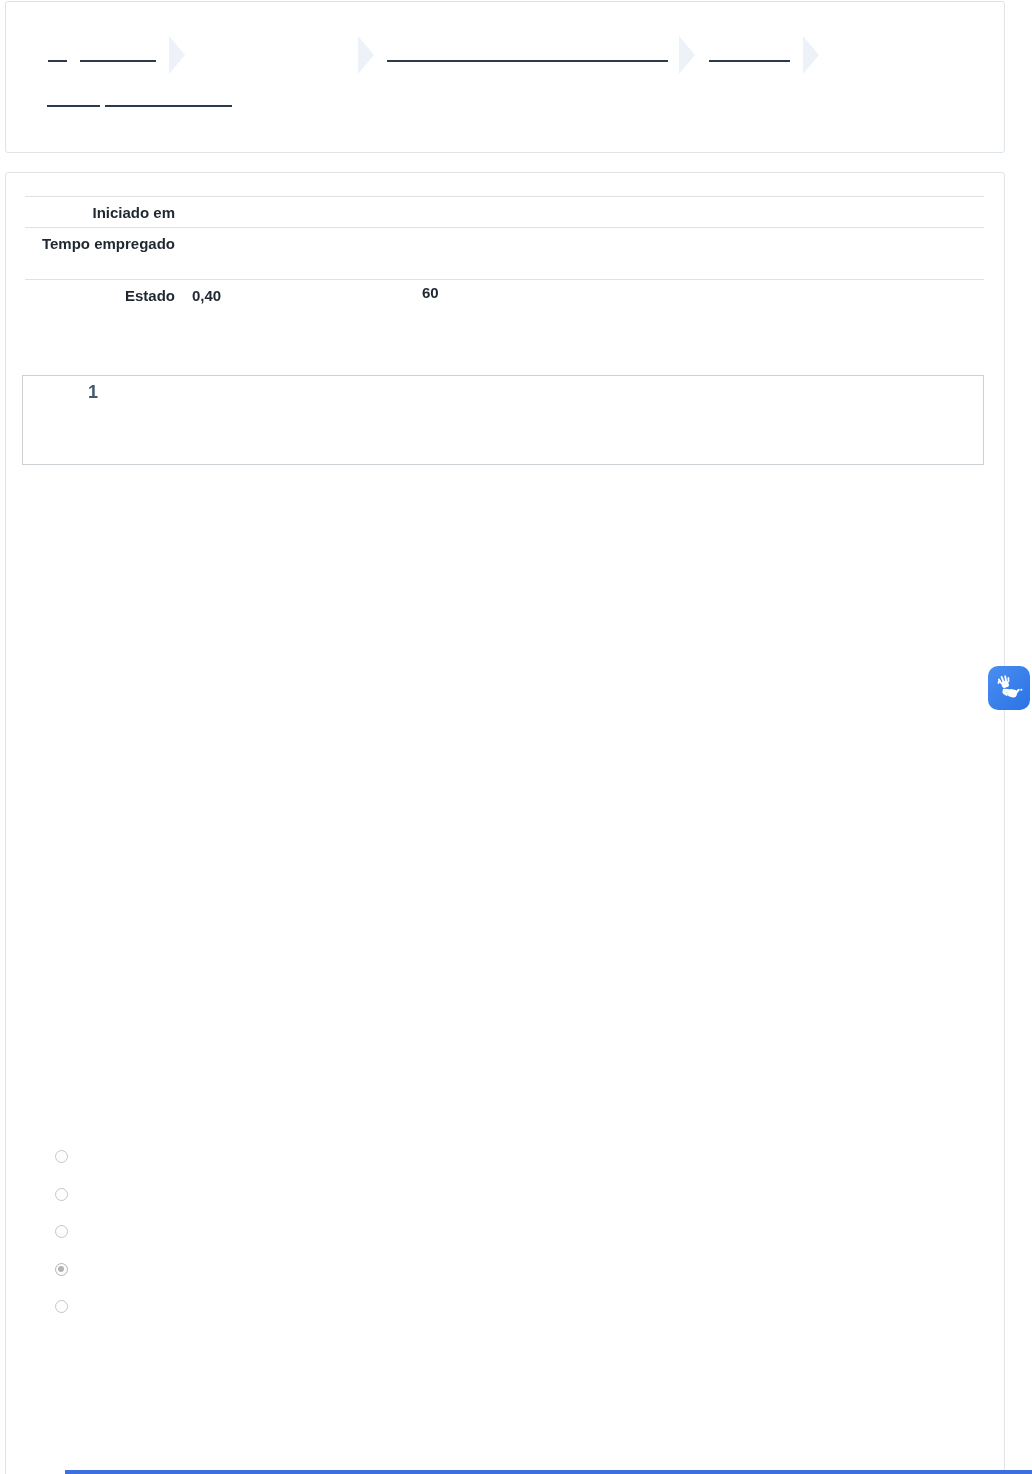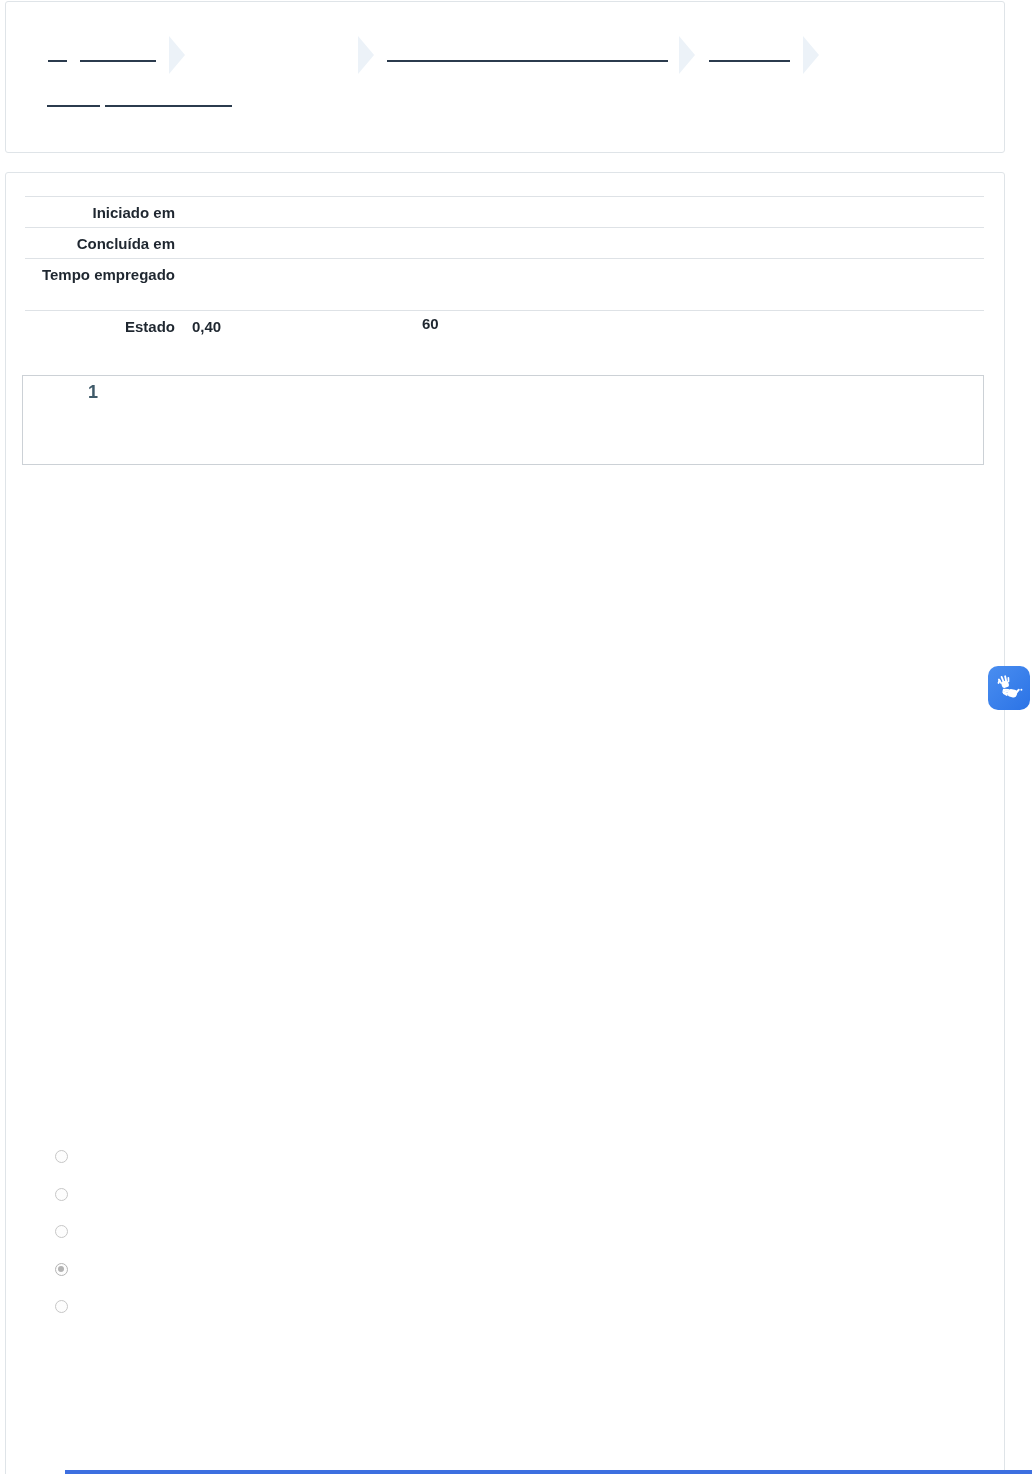--- a/index.html
+++ b/index.html
@@ -70,24 +70,20 @@
 </div>
 
 <div class="card" id="main-card">
 
   <table id="summary-table">
     <tbody>
         <tr style="height:27px;">
       <th>Iniciado em</th>
       <td></td>
     </tr>
-    <tr style="height:27px;">
-      <th>Concluída em</th>
-      <td></td>
-    </tr>
     <tr style="height:52px;">
       <th>Tempo empregado</th>
       <td></td>
     </tr>
     <tr style="height:28px;">
       <th>Estado</th>
       <td>
         <span>0,40</span>
         <span class="grade-max">60</span>
       </td>

